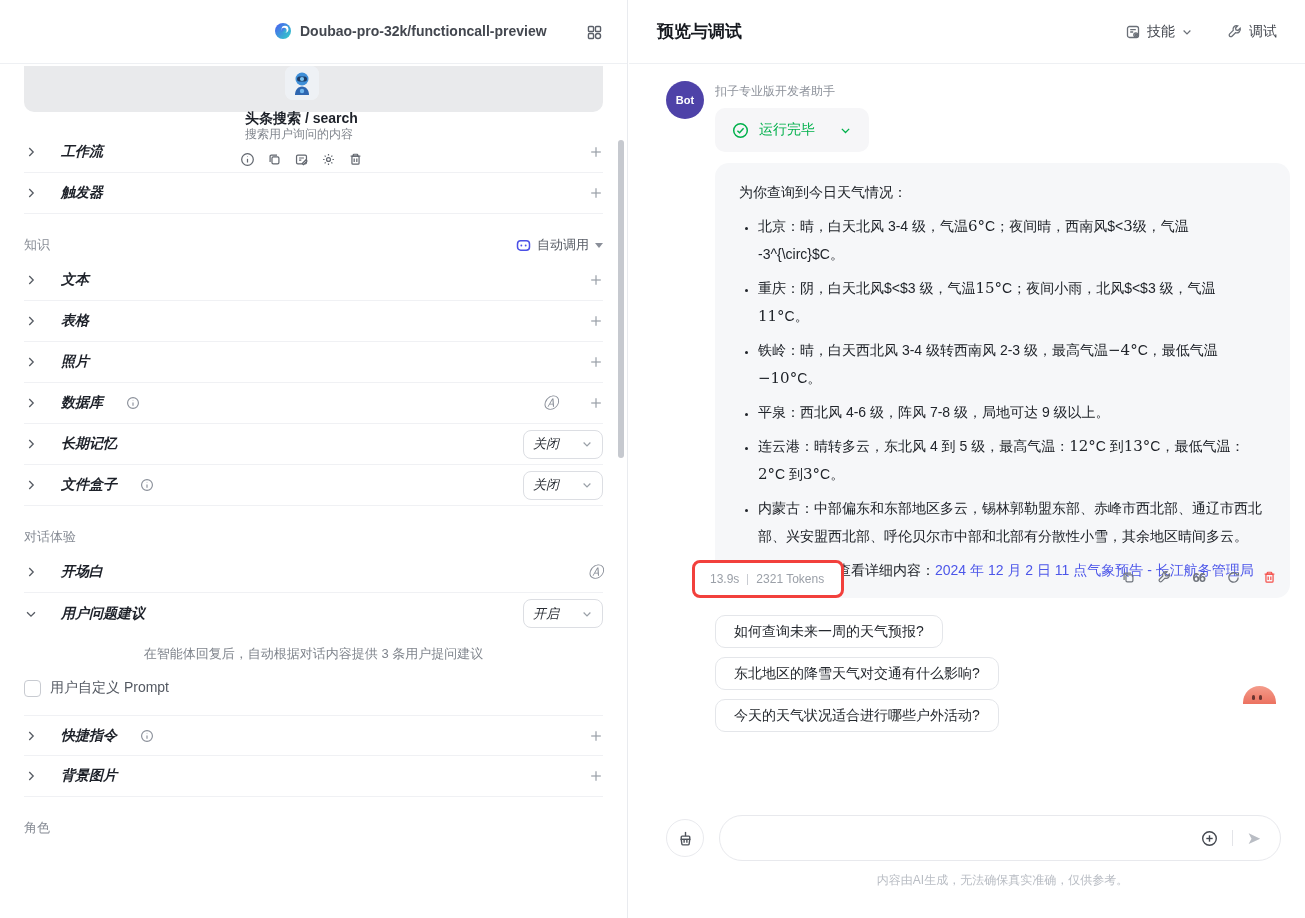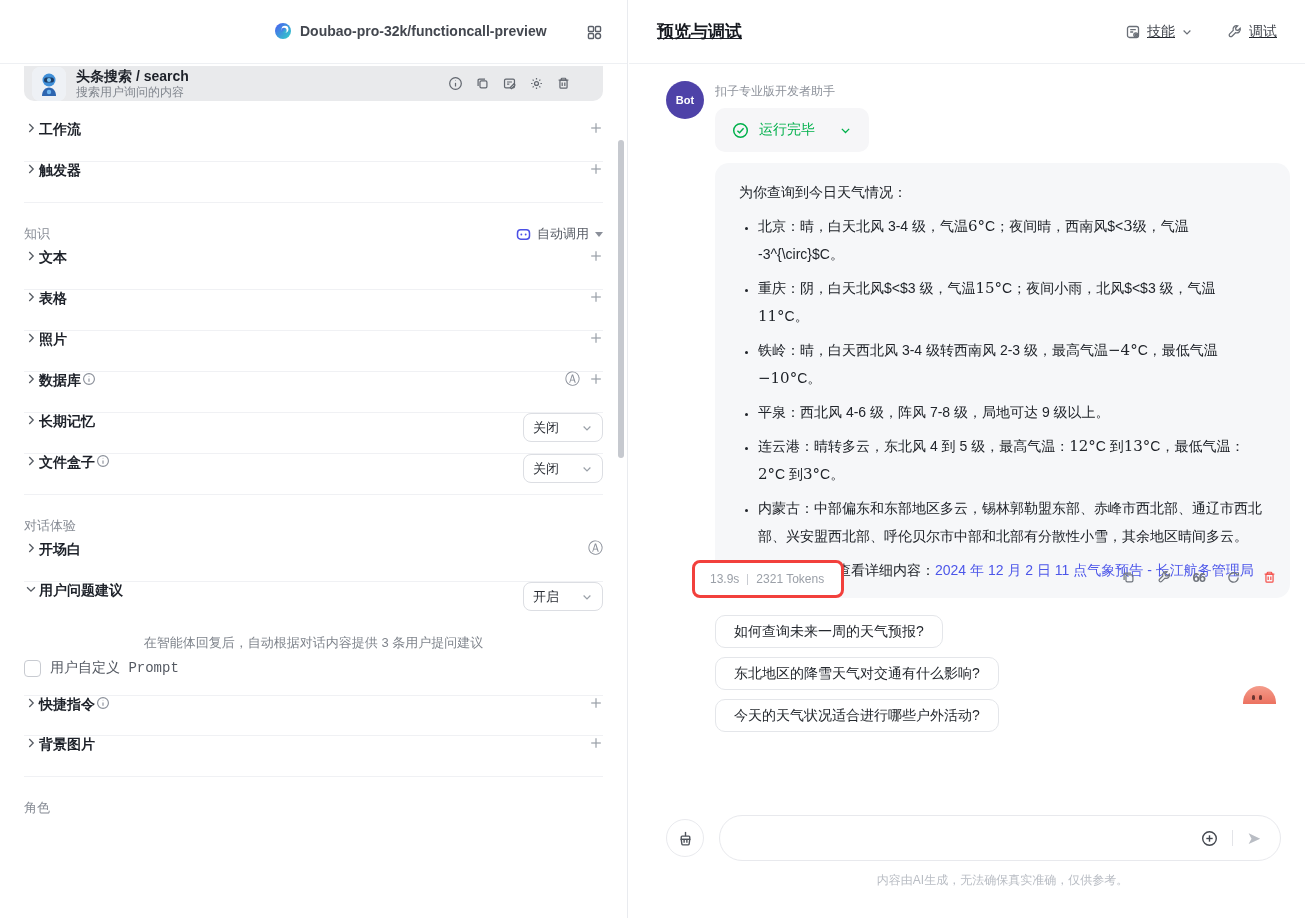--- a/index.html
+++ b/index.html
@@ -11,56 +11,56 @@
   .app { position:absolute; inset:0; }
 
   
   .left { position:absolute; left:0; top:0; width:628px; height:918px; border-right:1px solid #e9ebef; background:#fff; }
   .lheader { position:relative; height:64px; border-bottom:1px solid #eef0f3;font-weight:bold; }
   .model { position:absolute; left:274px; top:22px; display:flex; align-items:center; gap:8px; cursor:pointer; }
   .model-name { font-size:14px; color:#43474f; }
   .gridbtn { position:absolute; right:24px; top:24px; color:#5a5f68; }
   .logo { width:18px; height:18px; display:inline-block; }
 
-  .plugin-card { margin:2px 24px 0; height:35px; background:#e9eaec; border-radius:0 0 10px 10px;
-    display:flex; align-items:center; padding:0 32px 0 8px; gap:10px; }
+  .plugin-card { margin:2px 24px 0; height:46px; background:#e9eaec; border-radius:0 0 10px 10px;
+    display:flex; align-items:center; padding:0 32px 0 8px; gap:10px;flex-direction:column; }
   .pavatar { width:34px; height:34px; border-radius:8px; background:#f1f3f6; overflow:hidden; flex:none; }
   .ptitle { font-size:14px; font-weight:700; color:#1d2129; line-height:17px; }
   .psub { font-size:12px; color:#81868e; line-height:15px; }
   .ptxt { flex:1; min-width:0; }
   .picons { display:flex; align-items:center; gap:12px; color:#62676f; }
   .picons .ic, .actions .ic { cursor:pointer; display:inline-flex; }
 
   .rows { padding:20px 24px 0; }
-  .srow { height:41px; display:flex; align-items:flex-start; gap:1px; border-bottom:1px solid #f0f1f4; cursor:pointer; }
+  .srow { height:41px; display:flex; align-items:center; gap:23px; border-bottom:1px solid #f0f1f4; cursor:pointer;font-style:italic; }
   .srow.noline { border-bottom:none; }
   .rlabel { font-size:14px; font-weight:600; color:#1d2129; }
   .chev { color:#565b63; display:inline-flex; flex:none; }
   .spacer { flex:1; }
   .plus { color:#9aa0a8; display:inline-flex; cursor:pointer; }
   .section { height:46px; padding-top:16px; display:flex; align-items:center; }
   .seclabel { font-size:13px; color:#878c95; }
   .autoinvoke { margin-left:auto; display:flex; align-items:center; gap:6px; font-size:13px; color:#585d66; cursor:pointer; }
   .caret-down { width:0; height:0; border-left:4px solid transparent; border-right:4px solid transparent; border-top:5px solid #8a8f99; }
   .pill { display:flex; align-items:center; justify-content:space-between; width:80px; height:29px;
     border:1px solid #dcdee3; border-radius:8px; padding:0 9px; font-size:13px; color:#2a2e35; cursor:pointer; background:#fff; }
   .pill .pv { flex:none; }
   .infoi { color:#8a8f99; display:inline-flex; }
   .icon-circle-a { font-size:15px; color:#8a8f99; line-height:1; font-family:"DejaVu Sans",sans-serif; }
   .icon-circle-a::before { content:"Ⓐ"; }
   .desc { font-size:13px; color:#7f848c; padding-top:10px; line-height:20px;text-align:center; }
-  .cbrow { margin-top:6px; display:flex; align-items:center; gap:9px; cursor:pointer;font-family:Liberation Mono, monospace; }
+  .cbrow { margin-top:15px; display:flex; align-items:center; gap:9px; cursor:pointer; }
   .cbox { width:17px; height:17px; border:1.5px solid #c8cbd1; border-radius:4px; background:#fff; }
   .cblabel { font-size:14px; color:#545962; }
   .gaprow { height:18px; border-bottom:0; }
   .rowline-top { border-top:1px solid #f0f1f4; }
   .lscroll { position:absolute; right:3px; top:140px; width:6px; height:318px; border-radius:3px; background:#c6c9cf; }
 
   
-  .right { position:absolute; left:629px; top:0; width:676px; height:704px; background:#fff;text-decoration:underline; }
+  .right { position:absolute; left:629px; top:0; width:676px; height:704px; background:#fff; }
   .rheader { height:64px; border-bottom:1px solid #eef0f3; display:flex; align-items:center; padding:0 28px; }
   .ptitle-h { font-size:17px; font-weight:700; color:#16191f; }
   .hctrl { margin-left:auto; display:flex; align-items:center; gap:34px; }
   .hbtn { display:flex; align-items:center; gap:6px; font-size:14px; color:#42464e; cursor:pointer; }
   .hbtn .ic { color:#6a6f77; display:inline-flex; }
 
   .chat { position:absolute; left:0; top:65px; right:0; bottom:0;margin-left:9px; }
   .botrow { position:absolute; left:28px; top:16px; display:flex; gap:11px; }
   .avatar { width:38px; height:38px; border-radius:50%; background:#4e42a8; color:#fff;
     display:flex; align-items:center; justify-content:center; font-size:11px; font-weight:700; flex:none; }

